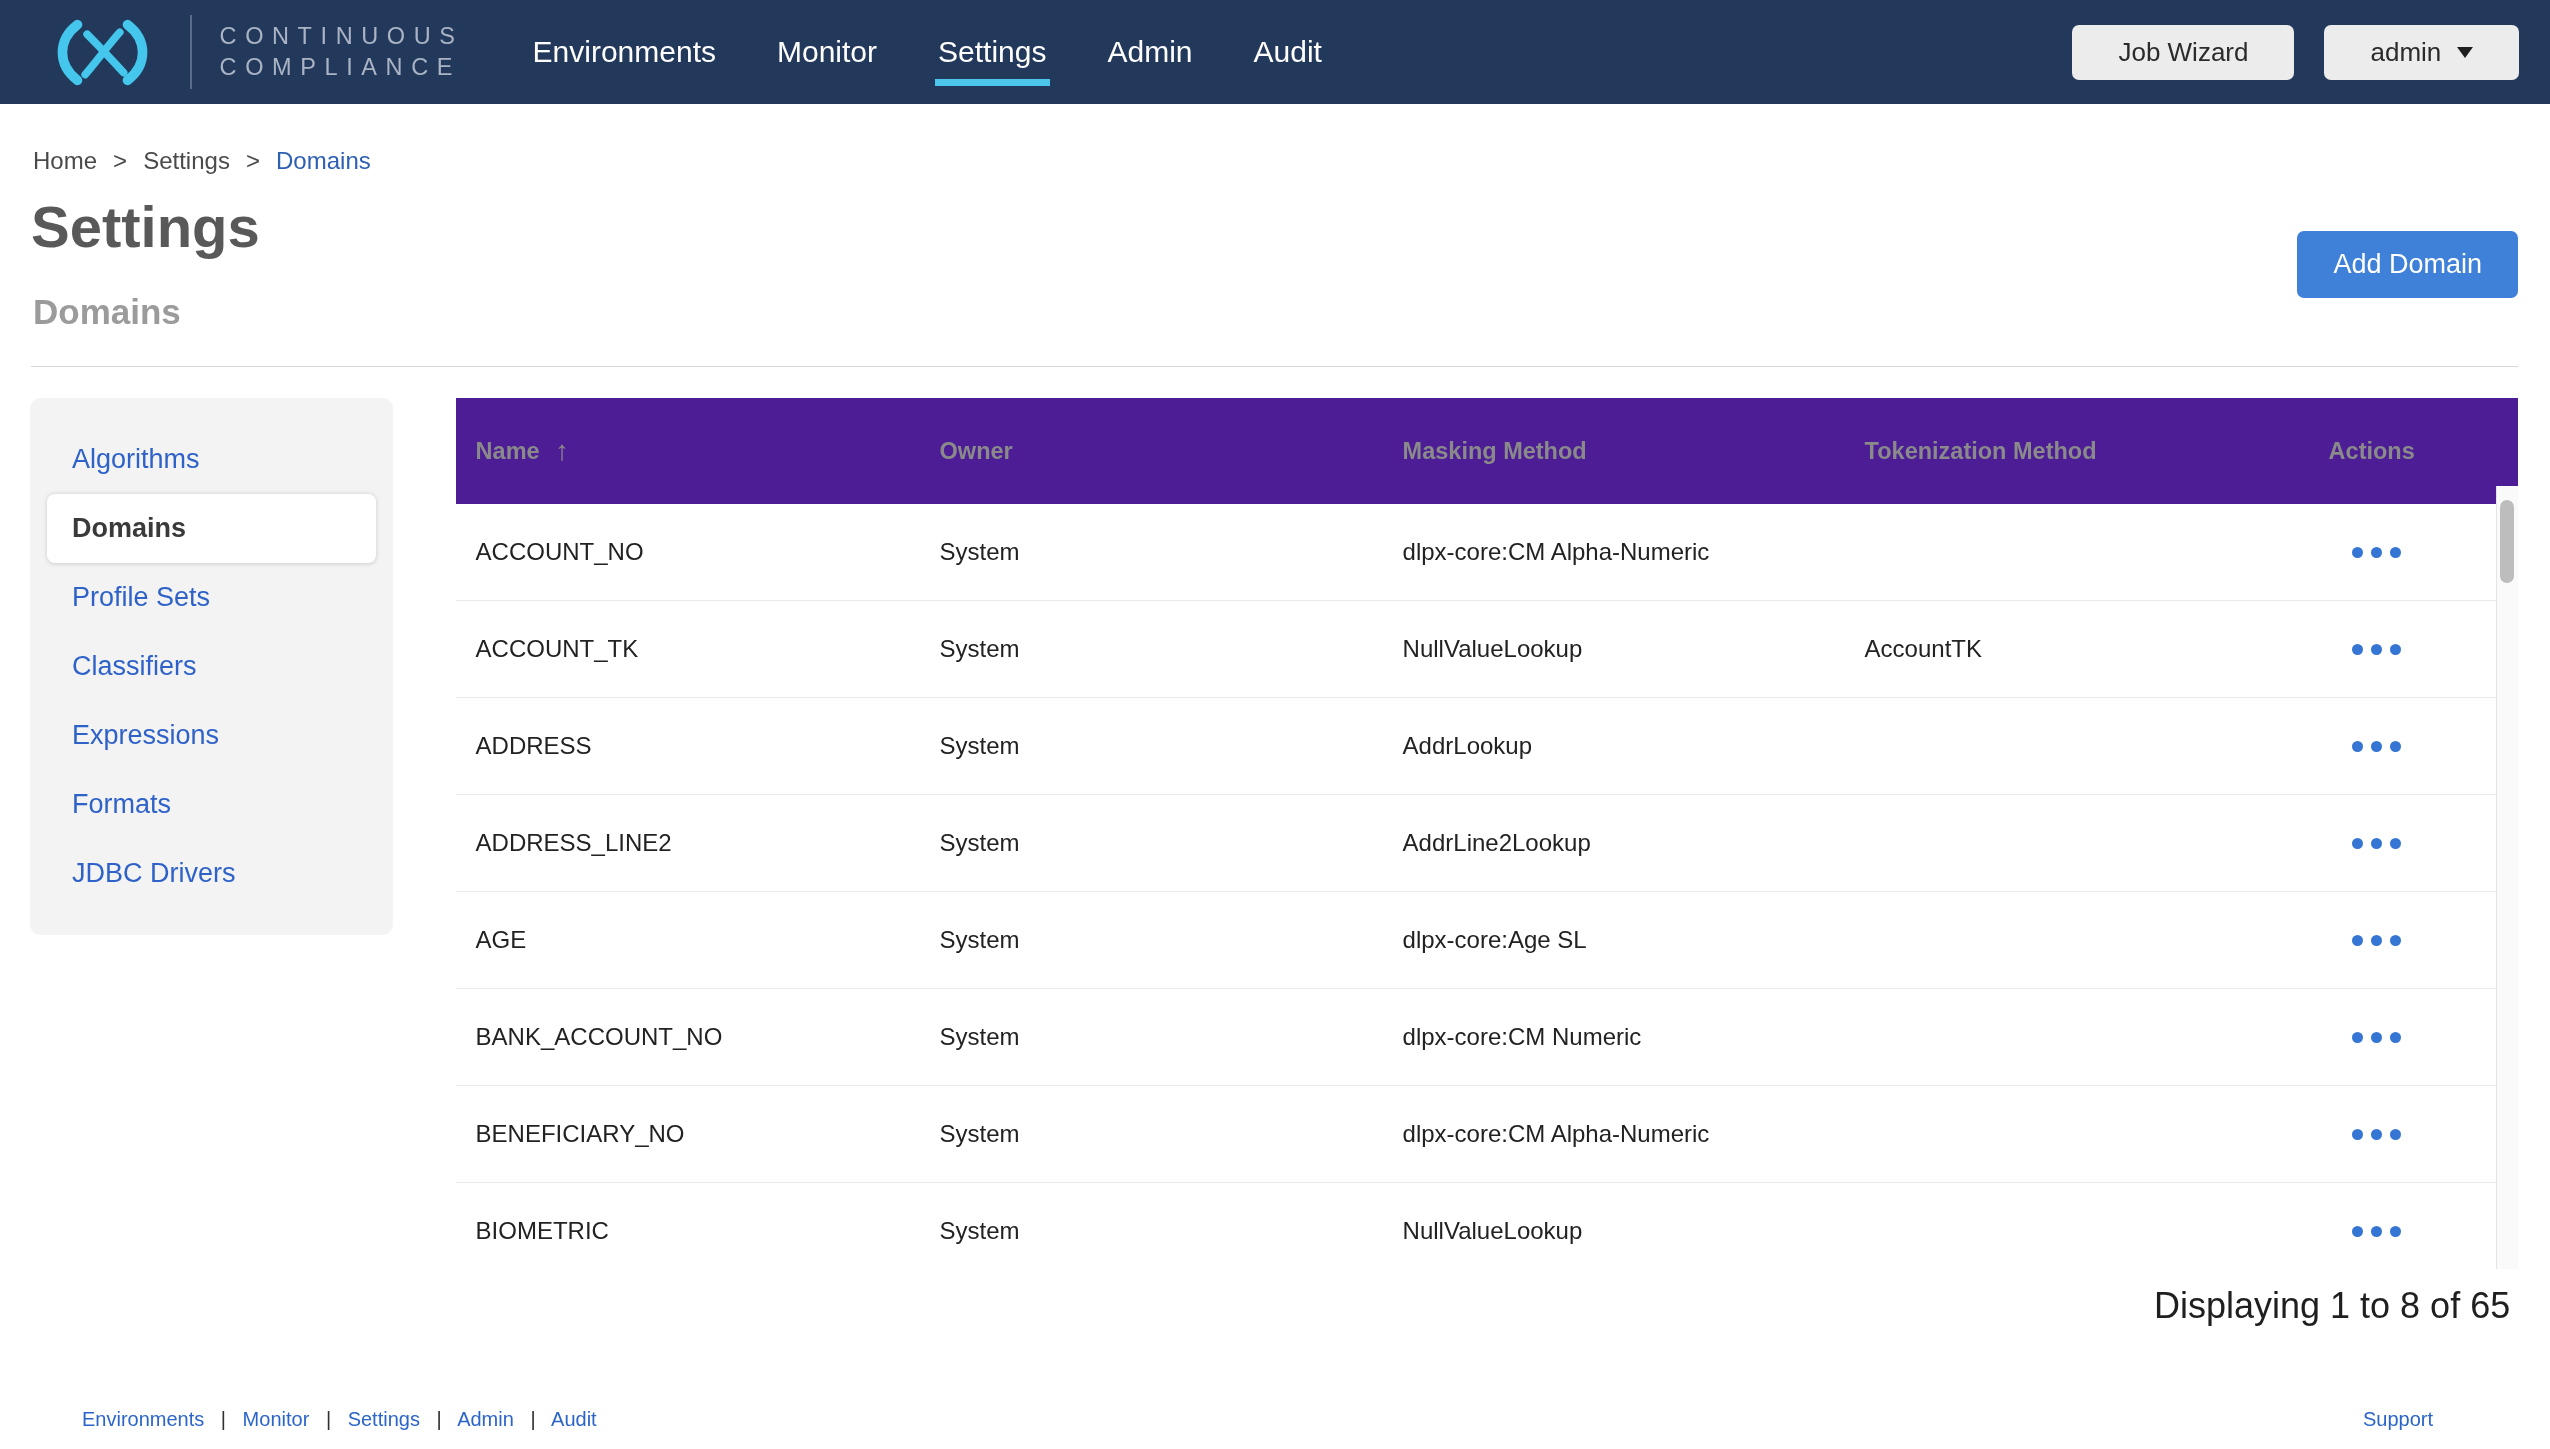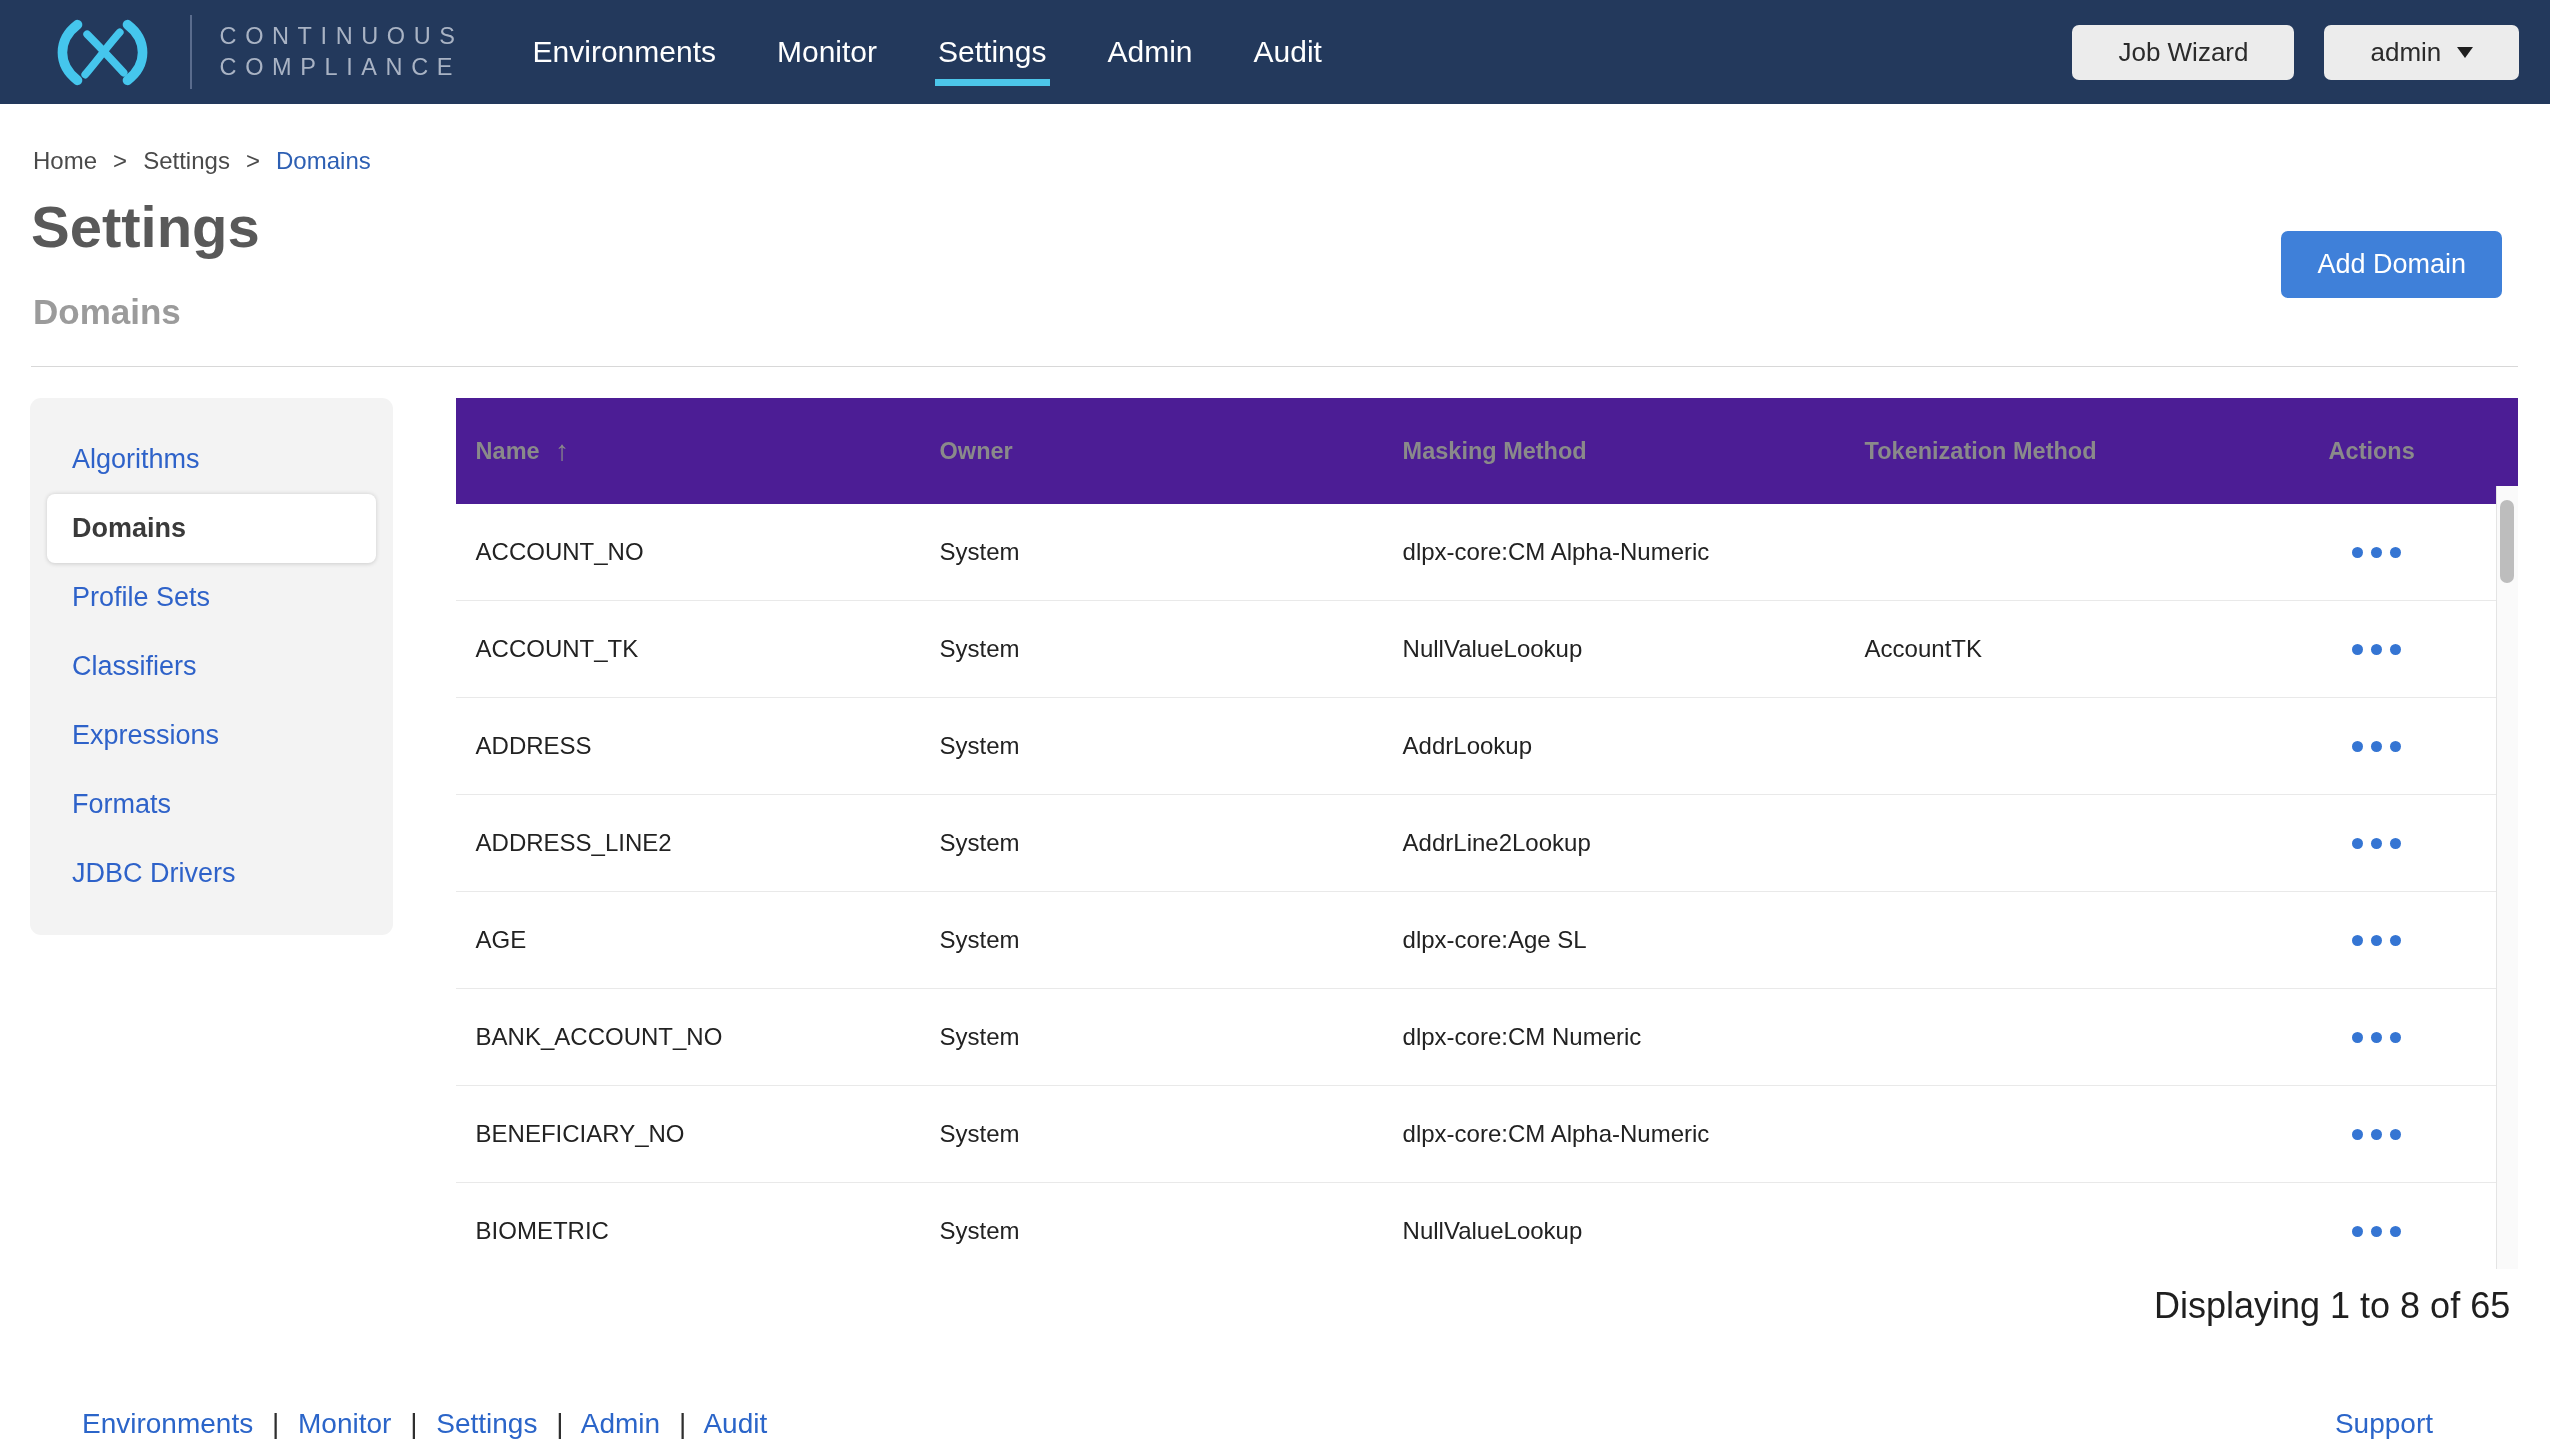--- a/index.html
+++ b/index.html
@@ -34,21 +34,21 @@
   .caret-down { width:0; height:0; border-left:8.6px solid transparent; border-right:8.6px solid transparent; border-top:11px solid #1f1f1f; }
 
   
   .breadcrumb { margin:41px 0 0 33px; font-size:24px; line-height:31px; color:#4a4a4a; }
   .breadcrumb .crumb { color:#4a4a4a; cursor:pointer; }
   .breadcrumb .sep { margin:0 9.4px; color:#4a4a4a; }
   .breadcrumb .current { color:#2d5fb3; cursor:pointer; }
   .page-title { margin:17px 0 0 31px; font-size:58px; line-height:67px; font-weight:700; color:#595959; }
   .page-subtitle { margin:31px 0 0 33px; font-size:35px; line-height:42px; font-weight:700; color:#9b9b9b; }
   .add-domain-btn {
-    position:absolute; top:231px; right:48px; height:67px; padding:0 36px;
+    position:absolute; top:231px; right:32px; height:67px; padding:0 36px;
     background:#3f80d9; color:#ffffff; font-size:27px; border:none; border-radius:7px;
     font-family:"Liberation Sans", sans-serif; cursor:pointer;text-align:right;
   }
   .rule { margin:33px 32px 0 31px; border:none; border-top:1.6px solid #d8d8d8; height:0; }
 
   
   .main { display:flex; align-items:flex-start; margin-top:31px; }
   .sidebar {
     margin-left:30px; width:363px; background:#f3f3f3; border-radius:11px;
     padding:27px 17px; flex:none;
@@ -88,21 +88,21 @@
     position:absolute; top:88px; bottom:0; right:0; width:22px;
     background:#fafafa; border-left:1.6px solid #e4e4e4; cursor:pointer;
   }
   .scroll-thumb {
     position:absolute; top:14px; left:3.1px; width:14px; height:83px;
     background:#bdbdbd; border-radius:7.8px; cursor:grab;
   }
   .status-line { margin-top:15.7px; padding-right:7.8px; text-align:right; font-size:36px; color:#1f1f1f; }
 
   
-  .footer { display:flex; justify-content:space-between; align-items:baseline; margin:81px 117px 0 82px; font-size:28px; }
+  .footer { display:flex; justify-content:space-between; align-items:baseline; margin:81px 117px 0 82px; font-size:20px; }
   .footer .flink { color:#2b65c9; cursor:pointer; }
   .footer .fsep { margin:0 11px; color:#2f2f2f; }
 </style>
 </head>
 <body>
 
 <div class="topbar">
   <div class="brand">
     <span class="logo-mark">
       <svg width="119" height="75" viewBox="0 0 124 72" fill="none" xmlns="http://www.w3.org/2000/svg">

